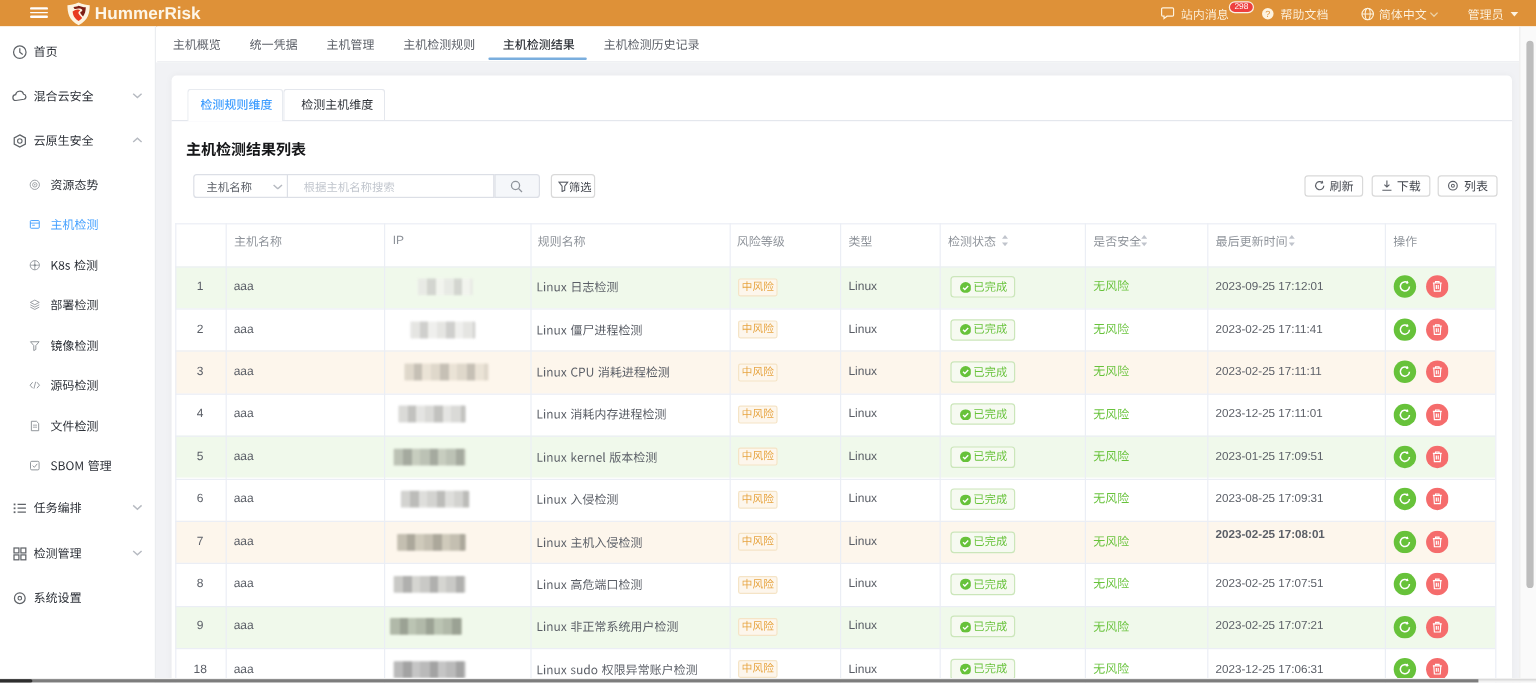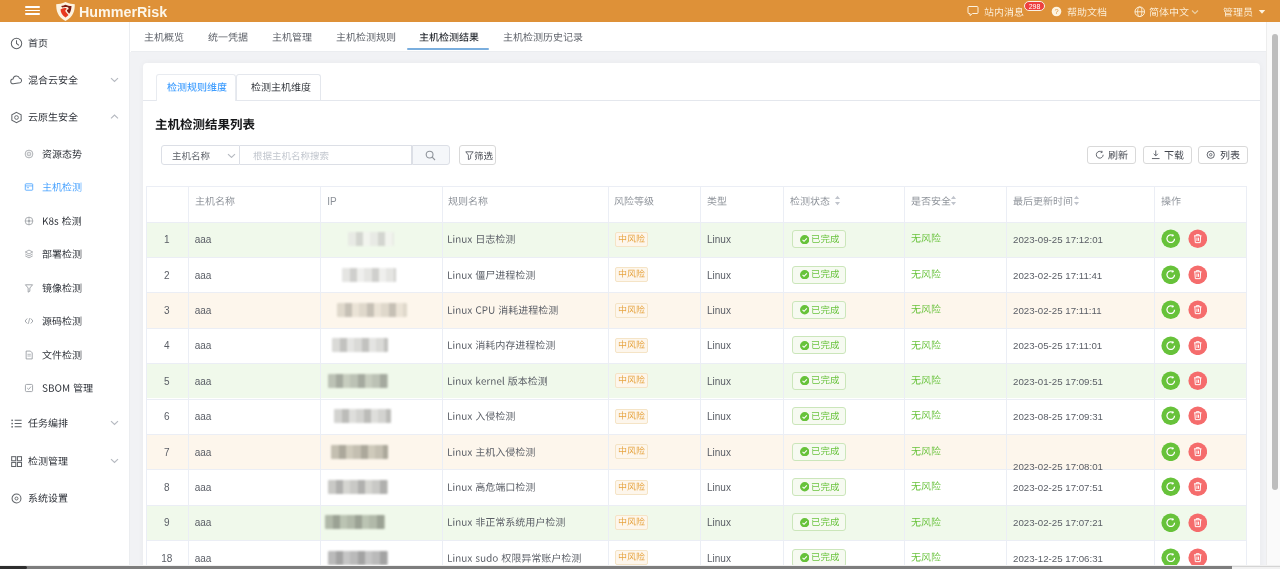--- a/index.html
+++ b/index.html
@@ -564,21 +564,21 @@
 <div style="position:absolute;left:811px;top:339.9px">
       <svg style="display:block" width="28" height="10" viewBox="0 -8.4 28 10">
         <path fill="#67c23a" d="M0.9 -7.4V-6.7H7.1V-4.2H2.1V-5.7H1.4V-1.0C1.4 0.2 1.9 0.5 3.4 0.5C3.8 0.5 6.6 0.5 7.0 0.5C8.5 0.5 8.9 -0.0 9.0 -1.8C8.8 -1.8 8.5 -1.9 8.3 -2.1C8.2 -0.5 8.0 -0.2 7.0 -0.2C6.3 -0.2 3.9 -0.2 3.4 -0.2C2.3 -0.2 2.1 -0.4 2.1 -1.0V-3.5H7.1V-3.0H7.8V-7.4Z M11.7 -5.2V-4.5H16.8V-5.2ZM10.0 -3.4V-2.8H12.6C12.5 -1.1 12.1 -0.2 9.9 0.2C10.1 0.3 10.2 0.6 10.3 0.8C12.7 0.3 13.2 -0.8 13.3 -2.8H15.0V-0.4C15.0 0.4 15.2 0.6 16.1 0.6C16.3 0.6 17.4 0.6 17.5 0.6C18.3 0.6 18.5 0.3 18.6 -1.0C18.4 -1.1 18.1 -1.2 17.9 -1.3C17.9 -0.2 17.9 -0.0 17.5 -0.0C17.2 -0.0 16.3 -0.0 16.2 -0.0C15.8 -0.0 15.7 -0.1 15.7 -0.4V-2.8H18.5V-3.4ZM13.5 -7.9C13.7 -7.6 13.9 -7.2 14.0 -6.9H10.3V-4.8H11.0V-6.2H17.5V-4.8H18.2V-6.9H14.8C14.7 -7.2 14.4 -7.7 14.2 -8.1Z M24.2 -8.0C24.2 -7.4 24.2 -6.9 24.2 -6.4H20.2V-3.7C20.2 -2.5 20.1 -0.8 19.3 0.4C19.5 0.4 19.8 0.7 19.9 0.8C20.8 -0.4 21.0 -2.3 21.0 -3.7V-3.8H22.7C22.7 -2.1 22.6 -1.5 22.5 -1.4C22.4 -1.3 22.3 -1.3 22.2 -1.3C22.0 -1.3 21.6 -1.3 21.2 -1.3C21.3 -1.1 21.4 -0.8 21.4 -0.6C21.8 -0.6 22.3 -0.6 22.5 -0.6C22.8 -0.7 22.9 -0.7 23.1 -0.9C23.3 -1.2 23.3 -2.0 23.4 -4.1C23.4 -4.2 23.4 -4.4 23.4 -4.4H21.0V-5.7H24.3C24.4 -4.1 24.6 -2.7 25.0 -1.6C24.3 -0.9 23.6 -0.3 22.8 0.1C22.9 0.3 23.2 0.6 23.3 0.7C24.0 0.3 24.7 -0.2 25.3 -0.9C25.7 0.1 26.3 0.7 27.0 0.7C27.7 0.7 28.0 0.2 28.1 -1.4C27.9 -1.5 27.7 -1.6 27.5 -1.8C27.4 -0.5 27.3 -0.0 27.0 -0.0C26.6 -0.0 26.1 -0.6 25.8 -1.5C26.5 -2.4 27.0 -3.5 27.5 -4.8L26.7 -4.9C26.4 -4.0 26.0 -3.1 25.5 -2.3C25.3 -3.3 25.1 -4.4 25.0 -5.7H28.0V-6.4H24.9C24.9 -6.9 24.9 -7.4 24.9 -8.0ZM25.4 -7.5C26.0 -7.2 26.7 -6.7 27.1 -6.4L27.5 -6.9C27.2 -7.2 26.4 -7.6 25.8 -7.9Z"></path>
       </svg>
     </div>
 <div style="position:absolute;left:911.2px;top:339.6px">
       <svg style="display:block" width="30" height="10" viewBox="0 -8.8 30 10">
         <path fill="#67c23a" d="M1.1 -7.7V-7.0H4.5C4.4 -6.3 4.4 -5.5 4.3 -4.8H0.5V-4.0H4.1C3.7 -2.3 2.8 -0.7 0.4 0.2C0.6 0.3 0.8 0.6 0.9 0.8C3.5 -0.2 4.5 -2.1 4.9 -4.0H5.1V-0.6C5.1 0.3 5.4 0.6 6.4 0.6C6.6 0.6 8.1 0.6 8.3 0.6C9.3 0.6 9.5 0.1 9.6 -1.4C9.4 -1.5 9.1 -1.6 8.9 -1.8C8.8 -0.4 8.7 -0.2 8.2 -0.2C7.9 -0.2 6.7 -0.2 6.5 -0.2C6.0 -0.2 5.9 -0.2 5.9 -0.6V-4.0H9.5V-4.8H5.0C5.1 -5.5 5.2 -6.3 5.2 -7.0H8.9V-7.7Z M11.6 -7.9V-5.0C11.6 -3.4 11.5 -1.2 10.4 0.3C10.6 0.4 10.9 0.7 11.0 0.8C12.2 -0.8 12.4 -3.3 12.4 -5.0V-7.2H17.6C17.6 -2.0 17.6 0.7 18.9 0.7C19.5 0.7 19.6 0.3 19.7 -1.1C19.6 -1.2 19.4 -1.4 19.2 -1.6C19.2 -0.8 19.1 -0.1 19.0 -0.1C18.3 -0.1 18.3 -3.2 18.4 -7.9ZM16.1 -6.5C15.8 -5.7 15.5 -4.9 15.1 -4.1C14.5 -4.8 14.0 -5.5 13.4 -6.1L12.8 -5.8C13.4 -5.0 14.1 -4.2 14.7 -3.4C14.0 -2.4 13.2 -1.5 12.4 -0.9C12.6 -0.8 12.8 -0.5 13.0 -0.3C13.8 -0.9 14.5 -1.8 15.1 -2.8C15.8 -1.9 16.3 -1.1 16.6 -0.5L17.4 -0.9C16.9 -1.6 16.3 -2.5 15.5 -3.5C16.0 -4.4 16.4 -5.3 16.8 -6.3Z M24.2 -3.6C24.5 -2.8 24.8 -1.8 24.9 -1.1L25.5 -1.3C25.4 -1.9 25.1 -2.9 24.8 -3.7ZM26.1 -3.8C26.3 -3.1 26.5 -2.1 26.5 -1.4L27.1 -1.5C27.1 -2.2 26.9 -3.1 26.7 -3.9ZM20.9 -8.0V0.8H21.5V-7.3H22.8C22.6 -6.7 22.3 -5.8 22.0 -5.0C22.7 -4.2 22.9 -3.6 22.9 -3.0C22.9 -2.7 22.8 -2.4 22.7 -2.3C22.6 -2.3 22.5 -2.2 22.4 -2.2C22.2 -2.2 22.0 -2.2 21.8 -2.2C21.9 -2.0 22.0 -1.8 22.0 -1.6C22.2 -1.6 22.4 -1.6 22.6 -1.6C22.9 -1.6 23.0 -1.7 23.2 -1.8C23.4 -2.0 23.6 -2.4 23.6 -3.0C23.6 -3.6 23.4 -4.3 22.7 -5.1C23.0 -5.9 23.4 -6.9 23.7 -7.7L23.2 -8.0L23.1 -8.0ZM26.4 -8.5C25.7 -7.1 24.6 -5.8 23.4 -5.0C23.5 -4.9 23.7 -4.6 23.8 -4.4C24.1 -4.7 24.5 -5.0 24.8 -5.2V-4.7H28.2V-5.3H24.9C25.5 -5.9 26.0 -6.5 26.5 -7.3C27.3 -6.3 28.4 -5.2 29.4 -4.5C29.5 -4.7 29.6 -5.0 29.8 -5.2C28.8 -5.8 27.5 -6.9 26.9 -7.9L27.1 -8.2ZM23.7 -0.4V0.3H29.6V-0.4H27.7C28.2 -1.3 28.8 -2.6 29.2 -3.7L28.6 -3.9C28.2 -2.8 27.6 -1.3 27.1 -0.4Z"></path>
       </svg>
     </div>
-<div style="position:absolute;left:1013px;top:345.4px;transform:translateY(-50%);font-size:9.7px;color:#5a5e66;font-weight:400;white-space:nowrap;">2023-05-25 17:11:01</div>
+<div style="position:absolute;left:1013px;top:345.4px;transform:translateY(-50%);font-size:9.7px;color:#5a5e66;font-weight:400;white-space:nowrap;">2023-12-25 17:11:01</div>
 <svg style="position:absolute;left:1161px;top:335.6px" width="19.5" height="19.5" viewBox="0 0 20 20">
       <circle cx="10" cy="10" r="9.6" fill="#67c23a"></circle>
       <path d="M13.9 10 a3.9 3.9 0 1 1 -1.2 -2.9" fill="none" stroke="#fff" stroke-width="1.3"></path>
       <path d="M12.4 4.9 L13.0 7.2 L10.7 7.6" fill="#fff"></path>
     </svg>
 <svg style="position:absolute;left:1187.5px;top:335.6px" width="19.5" height="19.5" viewBox="0 0 20 20">
       <circle cx="10" cy="10" r="9.6" fill="#f56c6c"></circle>
       <g stroke="#fff" stroke-width="1" fill="none">
         <path d="M6.2 7 H13.8"></path>
         <path d="M8.5 7 V5.8 H11.5 V7"></path>
@@ -699,21 +699,21 @@
 <div style="position:absolute;left:811px;top:446.1px">
       <svg style="display:block" width="28" height="10" viewBox="0 -8.4 28 10">
         <path fill="#67c23a" d="M0.9 -7.4V-6.7H7.1V-4.2H2.1V-5.7H1.4V-1.0C1.4 0.2 1.9 0.5 3.4 0.5C3.8 0.5 6.6 0.5 7.0 0.5C8.5 0.5 8.9 -0.0 9.0 -1.8C8.8 -1.8 8.5 -1.9 8.3 -2.1C8.2 -0.5 8.0 -0.2 7.0 -0.2C6.3 -0.2 3.9 -0.2 3.4 -0.2C2.3 -0.2 2.1 -0.4 2.1 -1.0V-3.5H7.1V-3.0H7.8V-7.4Z M11.7 -5.2V-4.5H16.8V-5.2ZM10.0 -3.4V-2.8H12.6C12.5 -1.1 12.1 -0.2 9.9 0.2C10.1 0.3 10.2 0.6 10.3 0.8C12.7 0.3 13.2 -0.8 13.3 -2.8H15.0V-0.4C15.0 0.4 15.2 0.6 16.1 0.6C16.3 0.6 17.4 0.6 17.5 0.6C18.3 0.6 18.5 0.3 18.6 -1.0C18.4 -1.1 18.1 -1.2 17.9 -1.3C17.9 -0.2 17.9 -0.0 17.5 -0.0C17.2 -0.0 16.3 -0.0 16.2 -0.0C15.8 -0.0 15.7 -0.1 15.7 -0.4V-2.8H18.5V-3.4ZM13.5 -7.9C13.7 -7.6 13.9 -7.2 14.0 -6.9H10.3V-4.8H11.0V-6.2H17.5V-4.8H18.2V-6.9H14.8C14.7 -7.2 14.4 -7.7 14.2 -8.1Z M24.2 -8.0C24.2 -7.4 24.2 -6.9 24.2 -6.4H20.2V-3.7C20.2 -2.5 20.1 -0.8 19.3 0.4C19.5 0.4 19.8 0.7 19.9 0.8C20.8 -0.4 21.0 -2.3 21.0 -3.7V-3.8H22.7C22.7 -2.1 22.6 -1.5 22.5 -1.4C22.4 -1.3 22.3 -1.3 22.2 -1.3C22.0 -1.3 21.6 -1.3 21.2 -1.3C21.3 -1.1 21.4 -0.8 21.4 -0.6C21.8 -0.6 22.3 -0.6 22.5 -0.6C22.8 -0.7 22.9 -0.7 23.1 -0.9C23.3 -1.2 23.3 -2.0 23.4 -4.1C23.4 -4.2 23.4 -4.4 23.4 -4.4H21.0V-5.7H24.3C24.4 -4.1 24.6 -2.7 25.0 -1.6C24.3 -0.9 23.6 -0.3 22.8 0.1C22.9 0.3 23.2 0.6 23.3 0.7C24.0 0.3 24.7 -0.2 25.3 -0.9C25.7 0.1 26.3 0.7 27.0 0.7C27.7 0.7 28.0 0.2 28.1 -1.4C27.9 -1.5 27.7 -1.6 27.5 -1.8C27.4 -0.5 27.3 -0.0 27.0 -0.0C26.6 -0.0 26.1 -0.6 25.8 -1.5C26.5 -2.4 27.0 -3.5 27.5 -4.8L26.7 -4.9C26.4 -4.0 26.0 -3.1 25.5 -2.3C25.3 -3.3 25.1 -4.4 25.0 -5.7H28.0V-6.4H24.9C24.9 -6.9 24.9 -7.4 24.9 -8.0ZM25.4 -7.5C26.0 -7.2 26.7 -6.7 27.1 -6.4L27.5 -6.9C27.2 -7.2 26.4 -7.6 25.8 -7.9Z"></path>
       </svg>
     </div>
 <div style="position:absolute;left:911.2px;top:445.8px">
       <svg style="display:block" width="30" height="10" viewBox="0 -8.8 30 10">
         <path fill="#67c23a" d="M1.1 -7.7V-7.0H4.5C4.4 -6.3 4.4 -5.5 4.3 -4.8H0.5V-4.0H4.1C3.7 -2.3 2.8 -0.7 0.4 0.2C0.6 0.3 0.8 0.6 0.9 0.8C3.5 -0.2 4.5 -2.1 4.9 -4.0H5.1V-0.6C5.1 0.3 5.4 0.6 6.4 0.6C6.6 0.6 8.1 0.6 8.3 0.6C9.3 0.6 9.5 0.1 9.6 -1.4C9.4 -1.5 9.1 -1.6 8.9 -1.8C8.8 -0.4 8.7 -0.2 8.2 -0.2C7.9 -0.2 6.7 -0.2 6.5 -0.2C6.0 -0.2 5.9 -0.2 5.9 -0.6V-4.0H9.5V-4.8H5.0C5.1 -5.5 5.2 -6.3 5.2 -7.0H8.9V-7.7Z M11.6 -7.9V-5.0C11.6 -3.4 11.5 -1.2 10.4 0.3C10.6 0.4 10.9 0.7 11.0 0.8C12.2 -0.8 12.4 -3.3 12.4 -5.0V-7.2H17.6C17.6 -2.0 17.6 0.7 18.9 0.7C19.5 0.7 19.6 0.3 19.7 -1.1C19.6 -1.2 19.4 -1.4 19.2 -1.6C19.2 -0.8 19.1 -0.1 19.0 -0.1C18.3 -0.1 18.3 -3.2 18.4 -7.9ZM16.1 -6.5C15.8 -5.7 15.5 -4.9 15.1 -4.1C14.5 -4.8 14.0 -5.5 13.4 -6.1L12.8 -5.8C13.4 -5.0 14.1 -4.2 14.7 -3.4C14.0 -2.4 13.2 -1.5 12.4 -0.9C12.6 -0.8 12.8 -0.5 13.0 -0.3C13.8 -0.9 14.5 -1.8 15.1 -2.8C15.8 -1.9 16.3 -1.1 16.6 -0.5L17.4 -0.9C16.9 -1.6 16.3 -2.5 15.5 -3.5C16.0 -4.4 16.4 -5.3 16.8 -6.3Z M24.2 -3.6C24.5 -2.8 24.8 -1.8 24.9 -1.1L25.5 -1.3C25.4 -1.9 25.1 -2.9 24.8 -3.7ZM26.1 -3.8C26.3 -3.1 26.5 -2.1 26.5 -1.4L27.1 -1.5C27.1 -2.2 26.9 -3.1 26.7 -3.9ZM20.9 -8.0V0.8H21.5V-7.3H22.8C22.6 -6.7 22.3 -5.8 22.0 -5.0C22.7 -4.2 22.9 -3.6 22.9 -3.0C22.9 -2.7 22.8 -2.4 22.7 -2.3C22.6 -2.3 22.5 -2.2 22.4 -2.2C22.2 -2.2 22.0 -2.2 21.8 -2.2C21.9 -2.0 22.0 -1.8 22.0 -1.6C22.2 -1.6 22.4 -1.6 22.6 -1.6C22.9 -1.6 23.0 -1.7 23.2 -1.8C23.4 -2.0 23.6 -2.4 23.6 -3.0C23.6 -3.6 23.4 -4.3 22.7 -5.1C23.0 -5.9 23.4 -6.9 23.7 -7.7L23.2 -8.0L23.1 -8.0ZM26.4 -8.5C25.7 -7.1 24.6 -5.8 23.4 -5.0C23.5 -4.9 23.7 -4.6 23.8 -4.4C24.1 -4.7 24.5 -5.0 24.8 -5.2V-4.7H28.2V-5.3H24.9C25.5 -5.9 26.0 -6.5 26.5 -7.3C27.3 -6.3 28.4 -5.2 29.4 -4.5C29.5 -4.7 29.6 -5.0 29.8 -5.2C28.8 -5.8 27.5 -6.9 26.9 -7.9L27.1 -8.2ZM23.7 -0.4V0.3H29.6V-0.4H27.7C28.2 -1.3 28.8 -2.6 29.2 -3.7L28.6 -3.9C28.2 -2.8 27.6 -1.3 27.1 -0.4Z"></path>
       </svg>
     </div>
-<div style="position:absolute;left:1013px;top:466px;transform:translateY(-50%);font-size:9.7px;color:#5a5e66;font-weight:400;white-space:nowrap;">2023-02-25 17:08:01</div>
+<div style="position:absolute;left:1013px;top:446px;transform:translateY(-50%);font-size:9.7px;color:#5a5e66;font-weight:700;white-space:nowrap;">2023-02-25 17:08:01</div>
 <svg style="position:absolute;left:1161px;top:441.8px" width="19.5" height="19.5" viewBox="0 0 20 20">
       <circle cx="10" cy="10" r="9.6" fill="#67c23a"></circle>
       <path d="M13.9 10 a3.9 3.9 0 1 1 -1.2 -2.9" fill="none" stroke="#fff" stroke-width="1.3"></path>
       <path d="M12.4 4.9 L13.0 7.2 L10.7 7.6" fill="#fff"></path>
     </svg>
 <svg style="position:absolute;left:1187.5px;top:441.8px" width="19.5" height="19.5" viewBox="0 0 20 20">
       <circle cx="10" cy="10" r="9.6" fill="#f56c6c"></circle>
       <g stroke="#fff" stroke-width="1" fill="none">
         <path d="M6.2 7 H13.8"></path>
         <path d="M8.5 7 V5.8 H11.5 V7"></path>

